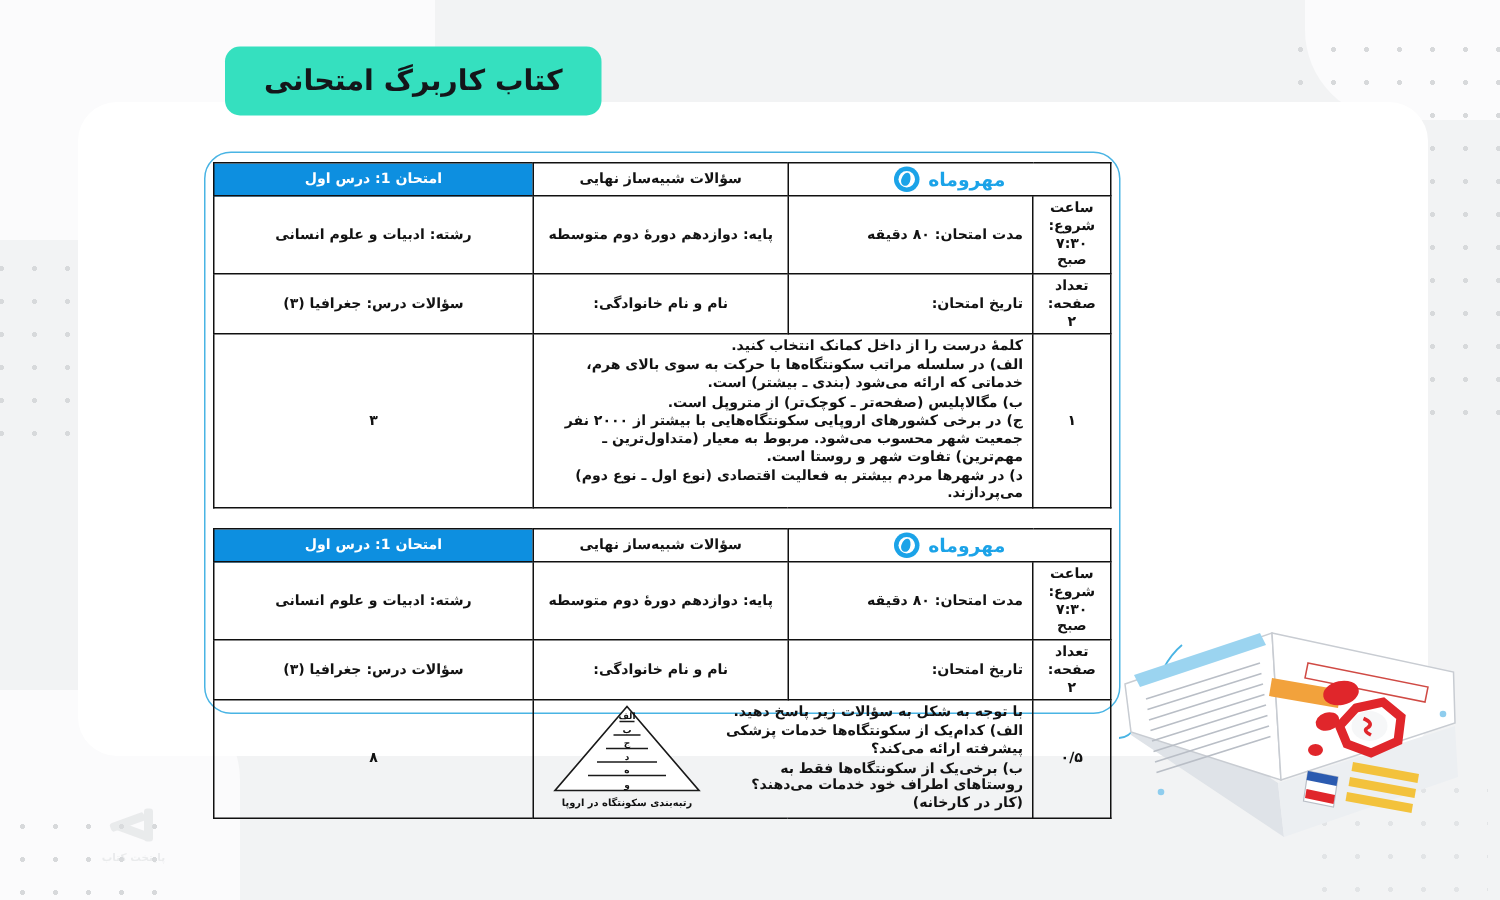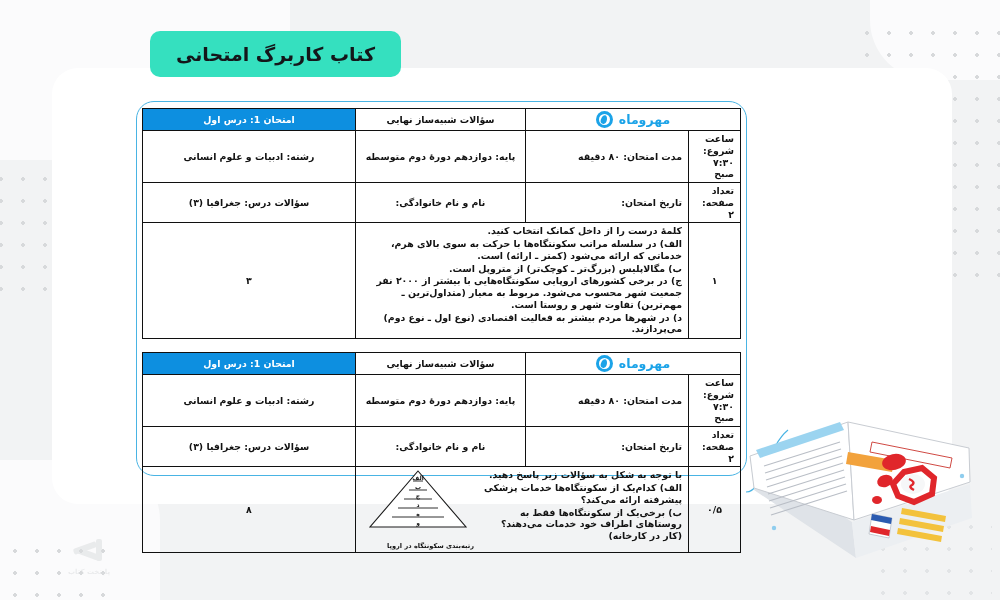--- a/index.html
+++ b/index.html
@@ -134,21 +134,21 @@
   .logo-mark::after {
     content: ""; position: absolute; left: 5.5px; top: 4px;
     width: 6px; height: 9px; border-radius: 50% 50% 50% 50%/60% 60% 40% 40%;
     background: #1ba3e8; transform: rotate(18deg);
   }
   .logo-text { color: #1ba3e8; font-size: 12.5px; font-weight: bold; letter-spacing: -0.3px; }
 
   .cell-field, .cell-subject { text-align: center; }
   .cell-grade, .cell-name    { text-align: center; }
   .cell-dur, .cell-date      { text-align: right; }
-  .cell-start, .cell-pages   { text-align: right; }
+  .cell-start, .cell-pages   { text-align: center; }
 
   
   .q-score {
     width: 52px; text-align: center; font-size: 10.5px;
     vertical-align: top; padding-top: 4px;
   }
   .q-num {
     width: 48px; text-align: center; font-size: 10.5px;
     vertical-align: top; padding-top: 4px;
   }
@@ -161,22 +161,22 @@
 
   
   .q-body-fig { display: flex; direction: rtl; align-items: flex-start; gap: 6px; }
   .q-text-col { flex: 1 1 auto; }
   .q-fig-col  { flex: 0 0 112px; }
 
   
   .pyramid { width: 112px; }
   .pyramid svg { display: block; }
   .pyr-caption {
-    font-size: 6.6px; font-weight: bold;
-    color: #111; margin-top: 11px; letter-spacing: -0.2px;
+    text-align: center; font-size: 6.6px; font-weight: bold;
+    color: #111; margin-top: 0px; letter-spacing: -0.2px;
   }
 
   
   #watermark {
     position: absolute; left: 52px; bottom: 24px;
     width: 74px; text-align: center; z-index: 5;
     opacity: .55; pointer-events: none;
   }
   #watermark .wm-mark {
     width: 36px; height: 28px; margin: 0 auto 4px auto; position: relative;
@@ -243,22 +243,22 @@
         <tr>
           <td class="cell-pages">تعداد صفحه: ۲</td>
           <td class="cell-date">تاریخ امتحان:</td>
           <td class="cell-name">نام و نام خانوادگی:</td>
           <td class="cell-subject">سؤالات درس: جغرافیا (۳)</td>
         </tr>
         <tr>
           <td class="q-score">۱</td>
           <td class="q-body" colspan="2">
             <p>کلمهٔ درست را از داخل کمانک انتخاب کنید.</p>
-            <p>الف) در سلسله مراتب سکونتگاه‌ها با حرکت به سوی بالای هرم، خدماتی که ارائه می‌شود (کمتر ـ ارائه) است.</p>
-            <p>ب) مگالاپلیس (بزرگ‌تر ـ کوچک‌تر) از متروپل است.</p>
+            <p>الف) در سلسله مراتب سکونتگاه‌ها با حرکت به سوی بالای هرم، خدماتی که ارائه می‌شود (بندی ـ بیشتر) است.</p>
+            <p>ب) مگالاپلیس (صفحه‌تر ـ کوچک‌تر) از متروپل است.</p>
             <p>ج) در برخی کشورهای اروپایی سکونتگاه‌هایی با بیشتر از ۲۰۰۰ نفر جمعیت شهر محسوب می‌شود. مربوط به معیار (متداول‌ترین ـ مهم‌ترین) تفاوت شهر و روستا است.</p>
             <p>د) در شهرها مردم بیشتر به فعالیت اقتصادی (نوع اول ـ نوع دوم) می‌پردازند.</p>
           </td>
           <td class="q-num">۳</td>
         </tr>
       </tbody>
     </table>
 
     <table class="exam-block">
       <colgroup>

